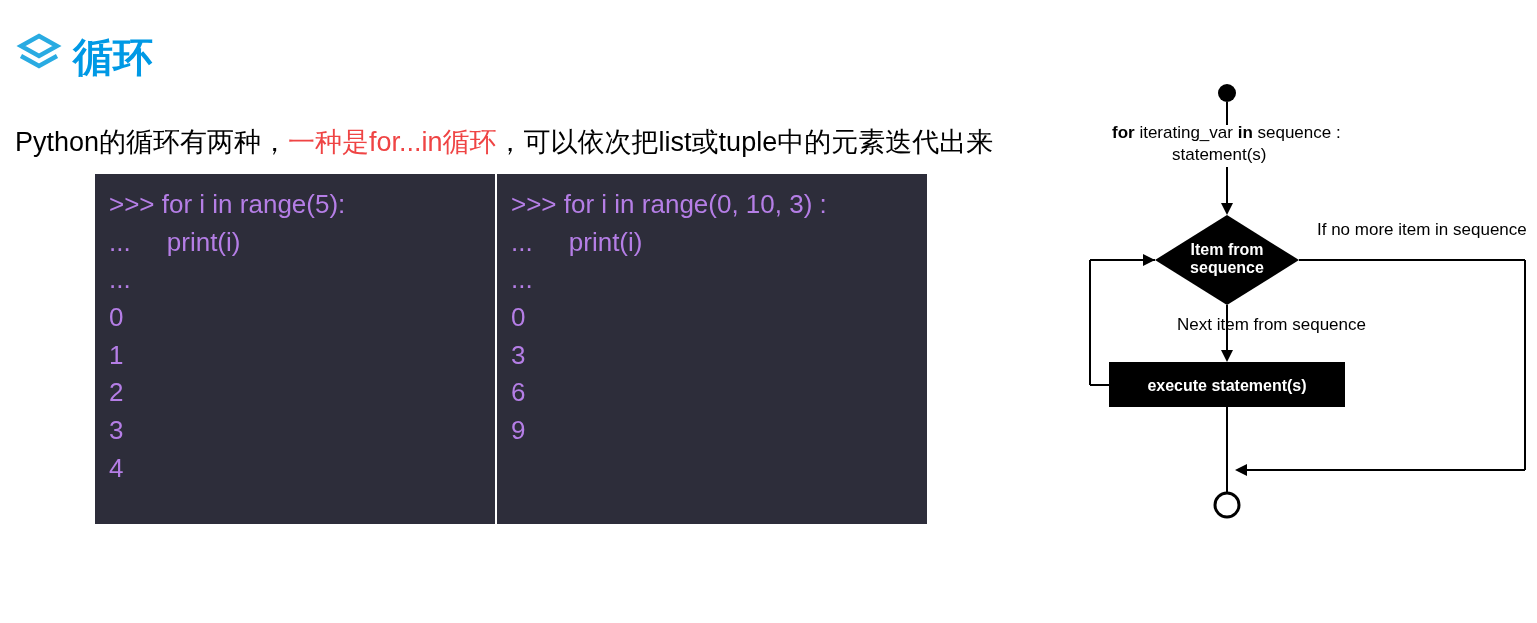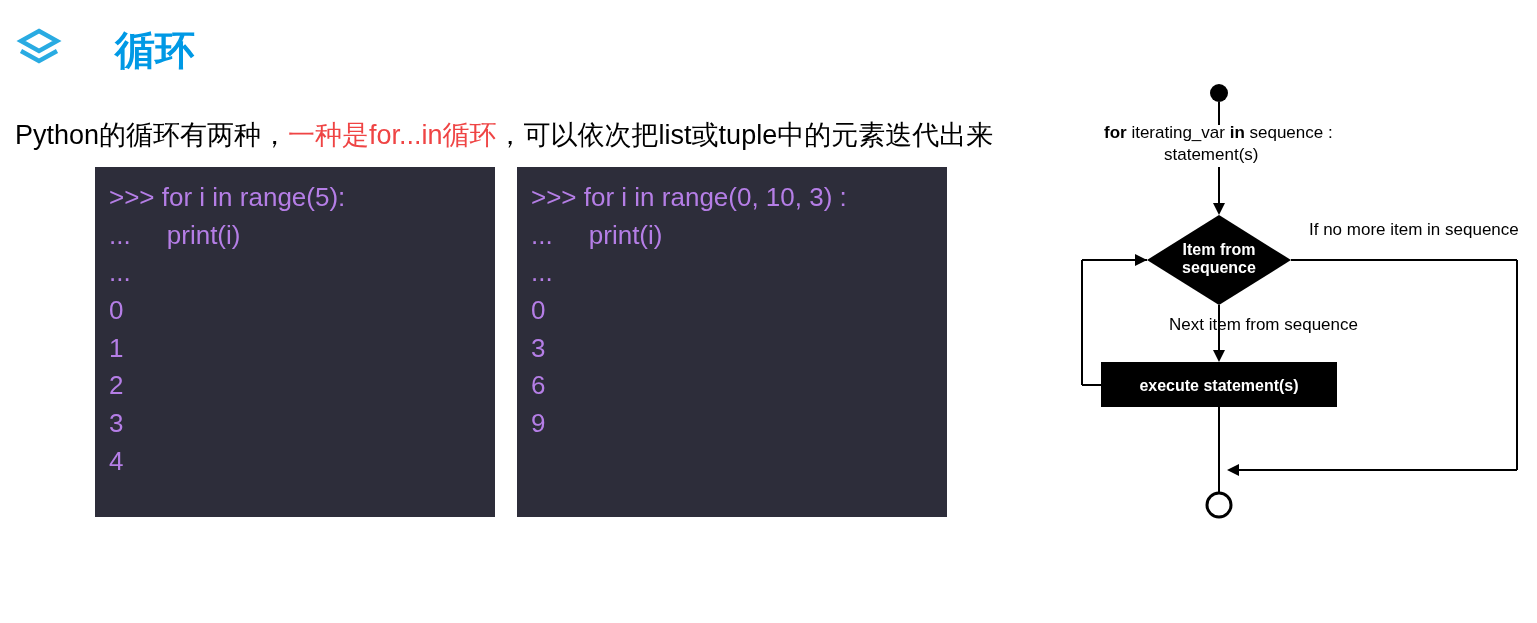--- a/index.html
+++ b/index.html
@@ -6,60 +6,58 @@
     body {
       font-family: "Microsoft YaHei", "PingFang SC", sans-serif;
       background: #fff;
       width: 1537px;
       height: 623px;
       position: relative;
       overflow: hidden;
     }
     .header {
       display: flex;
-      align-items: center;
-      padding: 23px 15px 15px;
-      gap: 42px;
+      padding: 30px 15px 15px;
     }
     .header-icon {
       color: #29abe2;
       margin-right: 10px;
     }
     .header-title {
       color: #0099e5;
       font-size: 40px;
       font-weight: 700;
     }
     .intro-text {
       font-size: 27px;
       line-height: 2;
       padding: 15px 15px 5px;
       color: #000;
     }
     .highlight { color: #ef4444; }
     .content-row {
       display: flex;
       align-items: flex-start;
-      gap: 10px;
+      gap: 2px;
       padding-left: 95px;
     }
     .code-block {
       background: #2d2d3a;
       color: #b57ee6;
       font-family: "Segoe UI", sans-serif;
       font-size: 26px;
       line-height: 1.45;
       padding: 12px 14px;
       white-space: pre;
     }
     .code1 { width: 400px; min-height: 350px; }
-    .code2 { width: 430px; min-height: 350px; margin-left: 12px; }
+    .code2 { width: 430px; min-height: 350px; }
     .diagram-wrap {
       position: absolute;
-      right: 8px;
+      right: 0;
       top: 75px;
       width: 560px;
       height: 450px;
     }
     .diag-text {
       fill: #000;
       font-family: Arial, sans-serif;
       font-size: 17px;
     }
     .diag-text-white {

